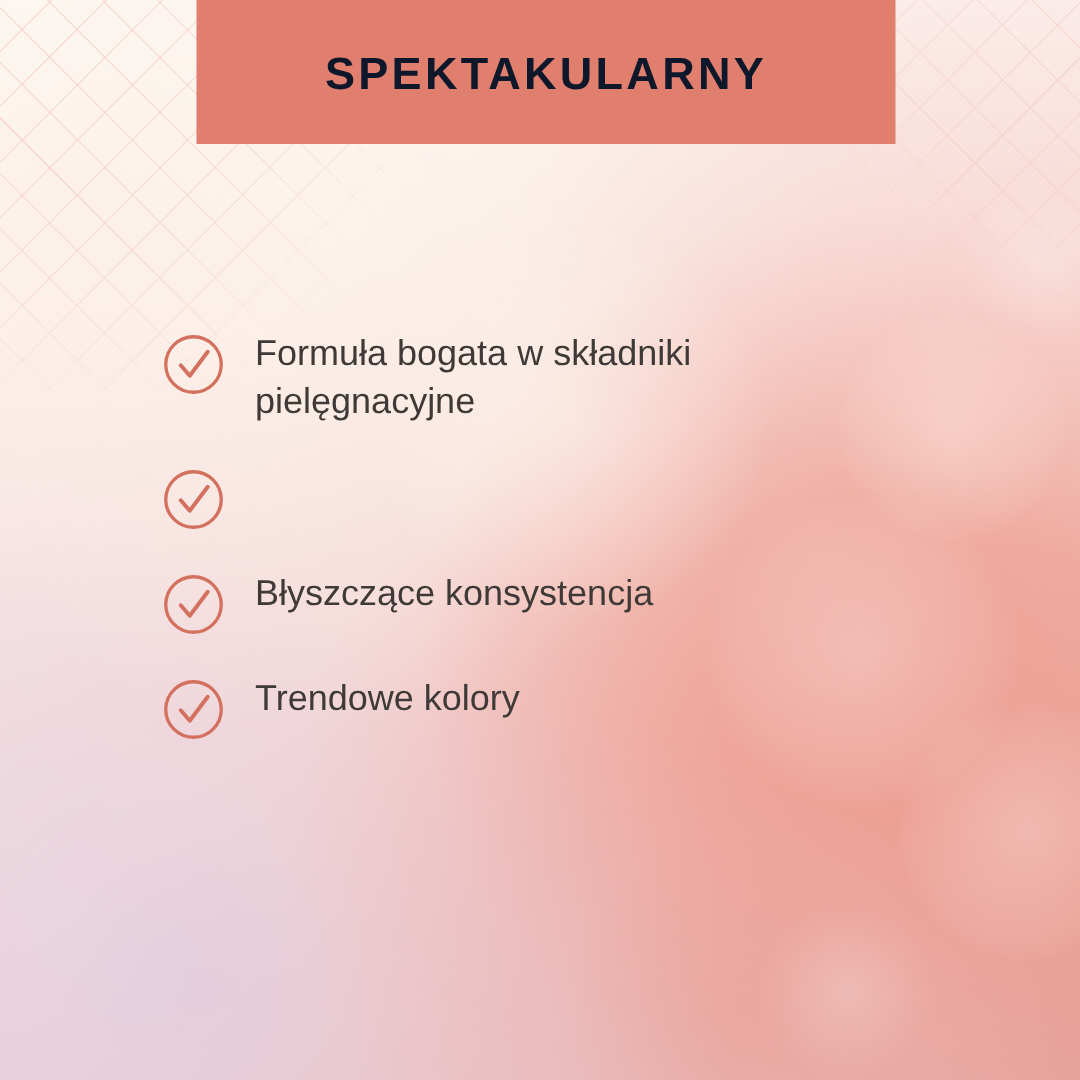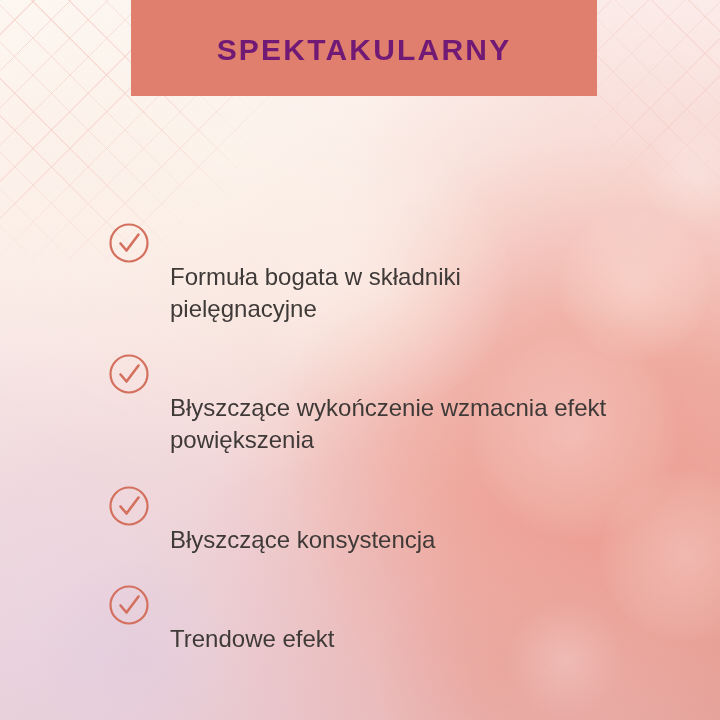--- a/index.html
+++ b/index.html
@@ -86,21 +86,21 @@
     position: absolute;
     left: 131px;
     top: 0;
     width: 466px;
     padding: 30px 18px 26px;
     background: #e07f6d;
     box-sizing: border-box;
     text-align: center;
   }
   .banner-line {
-    color: #701a75;
+    color: #0f172a;
     font-size: 30px;
     font-weight: bold;
     letter-spacing: 2.2px;
     line-height: 1.33;
     text-transform: uppercase;
   }
 
   
   .features {
     position: absolute;
@@ -122,21 +122,20 @@
     margin-right: 20px;
     margin-top: 2px;
   }
   .check-icon svg { display: block; }
 
   .feature-text {
     color: #3f3a38;
     font-size: 24px;
     line-height: 1.34;
     max-width: 440px;
-    margin-top: 41px;
   }
 </style>
 </head>
 <body>
 
 <div id="poster">
 
   <div class="bg-base"></div>
   <div class="bg-wash"></div>
 
@@ -168,38 +167,37 @@
       <span class="feature-text">Formuła bogata w składniki pielęgnacyjne</span>
     </div>
 
     <div class="feature">
       <span class="check-icon">
         <svg width="42" height="42" viewBox="0 0 42 42" aria-hidden="true">
           <circle cx="21" cy="21" r="18.5" fill="none" stroke="#d4705e" stroke-width="2.2"></circle>
           <path d="M12.5 21.5 L18.5 28.5 L30.5 12.5" fill="none" stroke="#d4705e" stroke-width="2.6" stroke-linecap="round" stroke-linejoin="round"></path>
         </svg>
       </span>
-      <span class="feature-text">Błyszczące wykończenie wzmacnia efekt powiększenia</span>
     </div>
 
     <div class="feature">
       <span class="check-icon">
         <svg width="42" height="42" viewBox="0 0 42 42" aria-hidden="true">
           <circle cx="21" cy="21" r="18.5" fill="none" stroke="#d4705e" stroke-width="2.2"></circle>
           <path d="M12.5 21.5 L18.5 28.5 L30.5 12.5" fill="none" stroke="#d4705e" stroke-width="2.6" stroke-linecap="round" stroke-linejoin="round"></path>
         </svg>
       </span>
       <span class="feature-text">Błyszczące konsystencja</span>
     </div>
 
     <div class="feature">
       <span class="check-icon">
         <svg width="42" height="42" viewBox="0 0 42 42" aria-hidden="true">
           <circle cx="21" cy="21" r="18.5" fill="none" stroke="#d4705e" stroke-width="2.2"></circle>
           <path d="M12.5 21.5 L18.5 28.5 L30.5 12.5" fill="none" stroke="#d4705e" stroke-width="2.6" stroke-linecap="round" stroke-linejoin="round"></path>
         </svg>
       </span>
-      <span class="feature-text">Trendowe efekt</span>
+      <span class="feature-text">Trendowe kolory</span>
     </div>
 
 
   </div>
 </div>
 
 </body></html>

